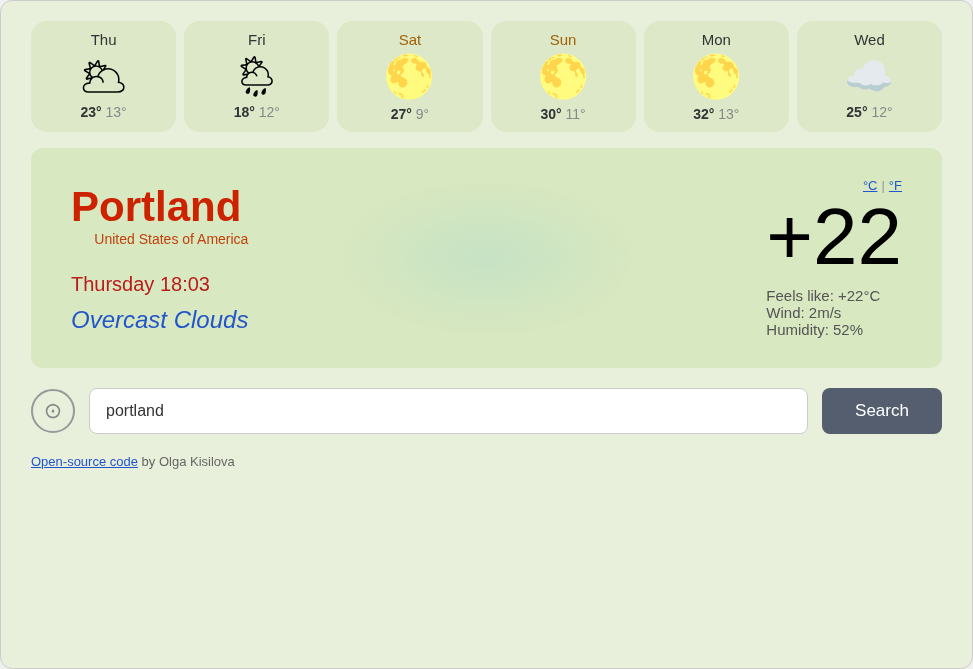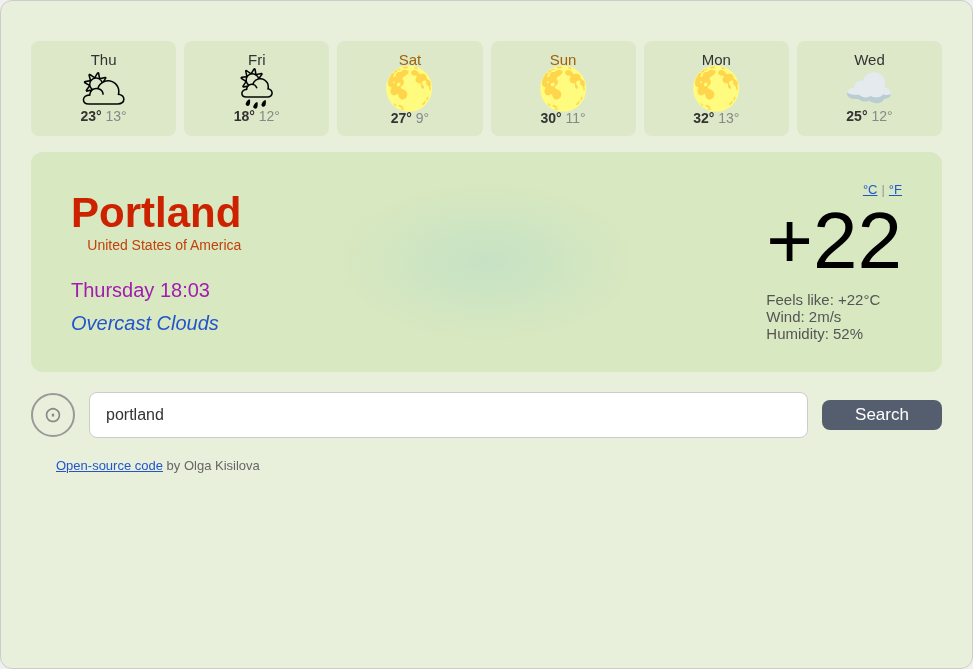--- a/index.html
+++ b/index.html
@@ -30,27 +30,26 @@
     
     .forecast-row {
       display: flex;
       justify-content: space-between;
       gap: 8px;
     }
 
     .forecast-day {
       flex: 1;
       background: #dce8c8;
-      border-radius: 8px;
+      border-radius: 16px;
       display: flex;
       flex-direction: column;
       align-items: center;
       padding: 10px 6px;
-      gap: 0;
-      margin-top: 20px;
+      gap: 8px;
     }
 
     .forecast-day-name {
       font-size: 15px;
       font-weight: 500;
       color: #333;
     }
 
     .forecast-day-name.today {
       color: #cc2200;
@@ -114,26 +113,26 @@
     }
 
     .country-name {
       font-size: 14px;
       color: #c2410c;
       text-align: right;
     }
 
     .datetime {
       font-size: 20px;
-      color: #a21caf;
+      color: #b91c1c;
       margin-top: 16px;
     }
 
     .weather-condition {
-      font-size: 20px;
+      font-size: 24px;
       color: #2255cc;
       font-style: italic;
       font-weight: 500;
     }
 
     .main-right {
       display: flex;
       flex-direction: column;
       align-items: flex-start;
       z-index: 1;
@@ -210,32 +209,31 @@
       outline: none;
       color: #333;
     }
 
     .search-button {
       background: #555e6e;
       color: white;
       border: none;
       border-radius: 8px;
       padding: 0 32px;
-      height: 30px;
+      height: 46px;
       font-size: 17px;
       cursor: pointer;
       min-width: 120px;
     }
 
     
     .footer {
       font-size: 13px;
       color: #666;
       margin-top: 4px;
-      margin-left: 25px;
     }
 
     .footer a {
       color: #2255cc;
       text-decoration: underline;
     }
   </style>
 <style>
     #forecast-row .forecast-day:nth-child(3) .weather-icon,
     #forecast-row .forecast-day:nth-child(4) .weather-icon,

